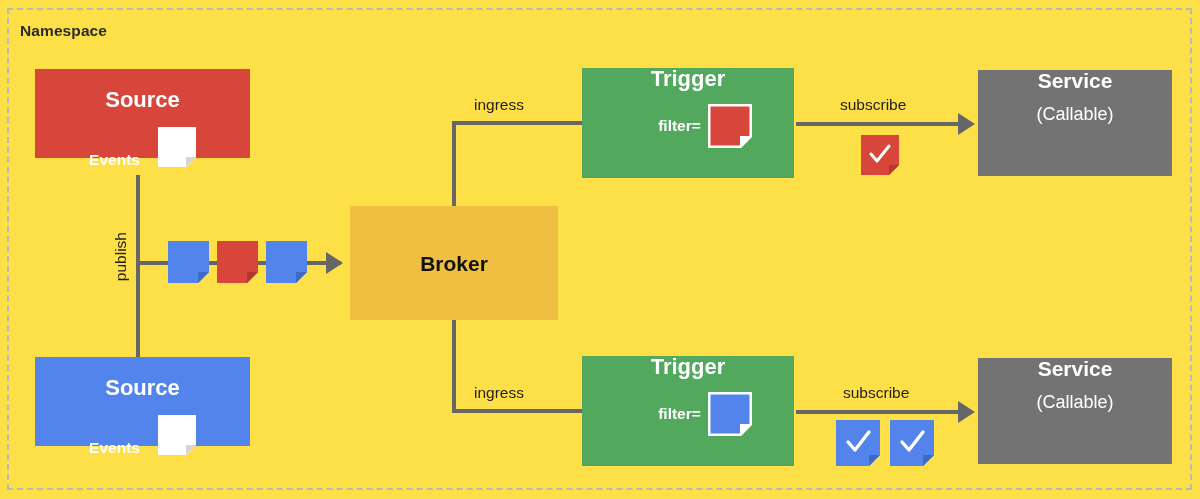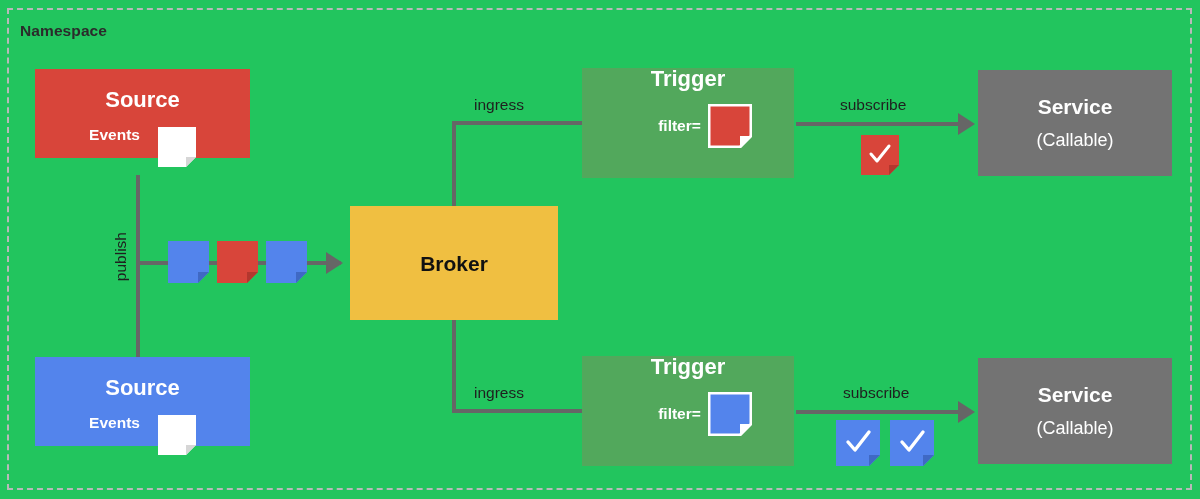--- a/index.html
+++ b/index.html
@@ -9,21 +9,21 @@
     background: #ffffff;
   }
   body {
     font-family: "Liberation Sans", sans-serif;
     -webkit-font-smoothing: antialiased;
   }
   #canvas {
     position: relative;
     width: 1200px;
     height: 499px;
-    background: #22c55e;
+    background: #fde047;
     overflow: hidden;
   }
 
   
   .namespace-frame {
     position: absolute;
     left: 7px;
     top: 8px;
     width: 1185px;
     height: 482px;
@@ -60,21 +60,21 @@
     color: #ffffff;
     line-height: 1.1;
     white-space: nowrap;
   }
 
   .source-box { width: 215px; height: 89px; }
   .source-box .node-title { font-size: 22px; margin-top: 20px; }
   .source-row {
     margin-top: 16px;
     display: flex;
-    align-items: flex-start;
+    align-items: flex-end;
     gap: 18px;
   }
   .source-events-label {
     font-size: 15.5px;
     font-weight: bold;
     color: #ffffff;
     line-height: 1;
   }
 
   .broker-box {
@@ -101,21 +101,20 @@
     font-size: 15.5px;
     font-weight: bold;
     color: #ffffff;
     line-height: 1;
     margin-left: 34px;
   }
 
   .service-box {
     width: 194px;
     height: 106px;
-    justify-content: center;
   }
   .service-box .node-title { font-size: 21px; }
   .service-box .node-sub { font-size: 18px; margin-top: 14px; }
 
   
   .card {
     position: relative;
     display: inline-block;
     box-sizing: border-box;
   }

